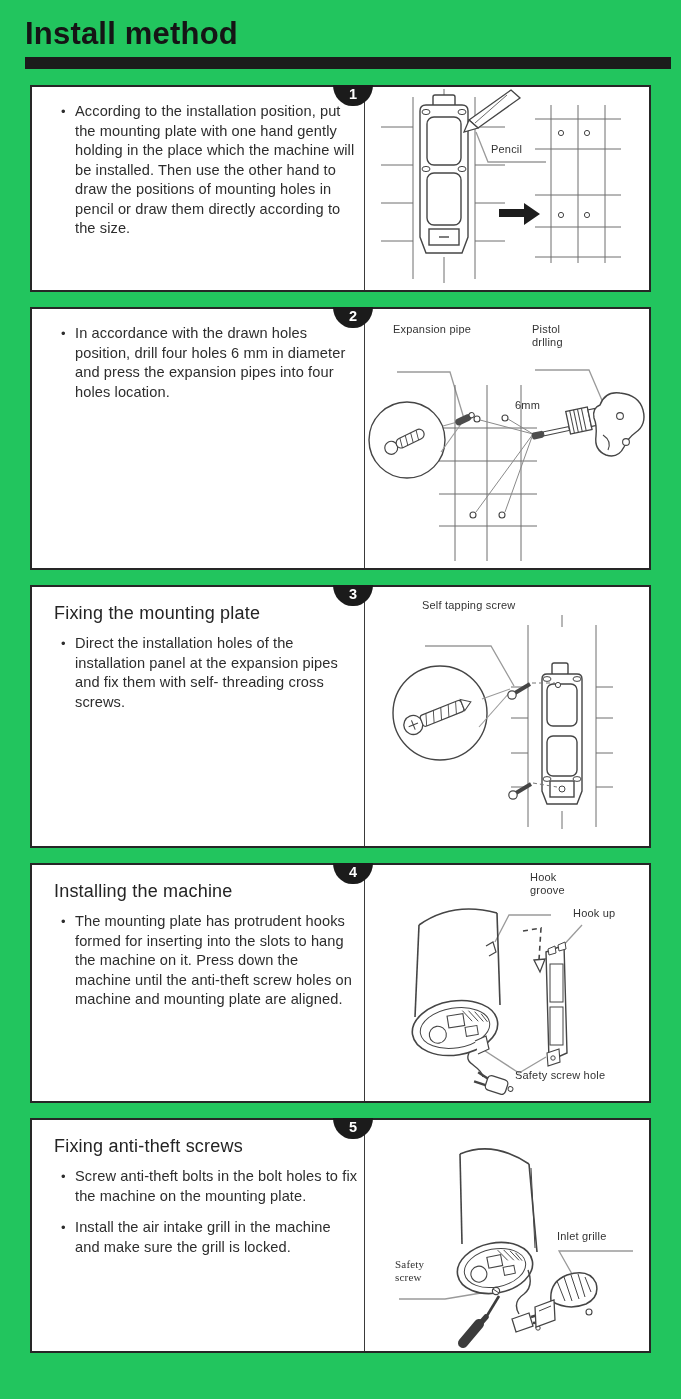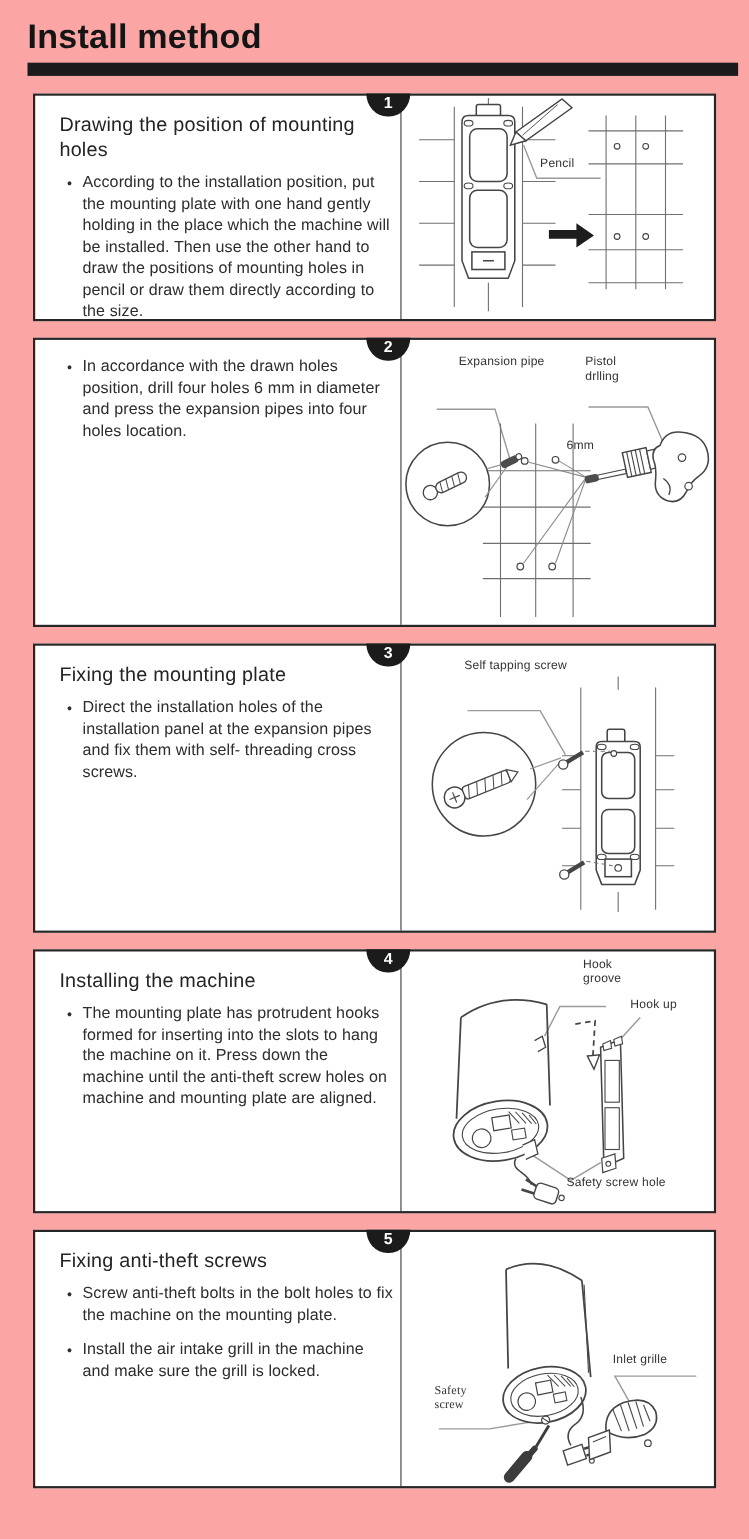--- a/index.html
+++ b/index.html
@@ -2,21 +2,21 @@
 <html><head>
 <meta charset="utf-8">
 <style>
 * { margin:0; padding:0; box-sizing:border-box; }
 html,body { background:#fff; }
 body {
   width:681px; height:1399px;
   font-family:"Liberation Sans", sans-serif;
   color:#222; position:relative; overflow:hidden;
 }
-.page { position:absolute; inset:0; background:#fca5a5; }
+.page { position:absolute; inset:0; background:#22c55e; }
 .page-title {
   position:absolute; left:25px; top:16px;
   font-size:31px; font-weight:bold; color:#151515; letter-spacing:0.2px;
 }
 .title-rule {
   position:absolute; left:25px; top:57px; width:646px; height:12px; background:#1b1b1b;
 }
 .steps { position:absolute; left:30px; top:85px; width:621px; }
 .step {
   position:relative; display:flex; background:#fff;
@@ -56,21 +56,20 @@
 
 <div class="page">
   <h1 class="page-title">Install method</h1>
   <div class="title-rule"></div>
 
   <div class="steps">
 
     <section class="step s1">
       <div class="badge"><span>1</span></div>
       <div class="text-col">
-        <h2 class="step-heading">Drawing the position of mounting holes</h2>
         <div class="bullet">
           <span class="dot">•</span>
           <span>According to the installation position, put the mounting plate with one hand gently holding in the place which the machine will be installed. Then use the other hand to draw the positions of mounting holes in pencil or draw them directly according to the size.</span>
         </div>
       </div>
       <div class="illus">
         <svg width="286" height="203" viewBox="0 0 286 203">
 
           <g stroke="#6f6f6f" stroke-width="1" fill="none">
             <line x1="48" y1="10" x2="48" y2="192"></line>
@@ -199,21 +198,21 @@
             <line x1="215" y1="100" x2="215" y2="123" stroke="#454545" stroke-width="1"></line>
             <line x1="219" y1="100" x2="219" y2="123" stroke="#454545" stroke-width="1"></line>
             <rect x="225" y="103" width="7" height="17" stroke="#454545" stroke-width="1.2" fill="#fff"></rect>
           </g>
 
           <path d="M235 96 Q240 82 255 84 Q274 86 278 101 Q282 116 270 124 Q263 129 259 138 Q253 150 241 146 Q229 141 231 127 Q232 116 229 109 Q227 99 235 96 Z" stroke="#454545" stroke-width="1.4" fill="#fff"></path>
           <path d="M238 126 Q247 132 243 141" stroke="#454545" stroke-width="1.1" fill="none"></path>
           <circle cx="255" cy="107" r="3.4" stroke="#454545" stroke-width="1.1" fill="#fff"></circle>
           <circle cx="261" cy="133" r="3.4" stroke="#454545" stroke-width="1.1" fill="#fff"></circle>
         </svg>
-        <div class="lbl" style="left:28px; top:14px; width:88px;margin-left:24px;">Expansion pipe</div>
+        <div class="lbl" style="left:28px; top:14px; width:88px;">Expansion pipe</div>
         <div class="lbl" style="left:167px; top:14px; width:58px;">Pistol drlling</div>
         <div class="lbl" style="left:150px; top:90px;">6mm</div>
       </div>
     </section>
 
     <section class="step s3">
       <div class="badge"><span>3</span></div>
       <div class="text-col">
         <h2 class="step-heading">Fixing the mounting plate</h2>
         <div class="bullet">

